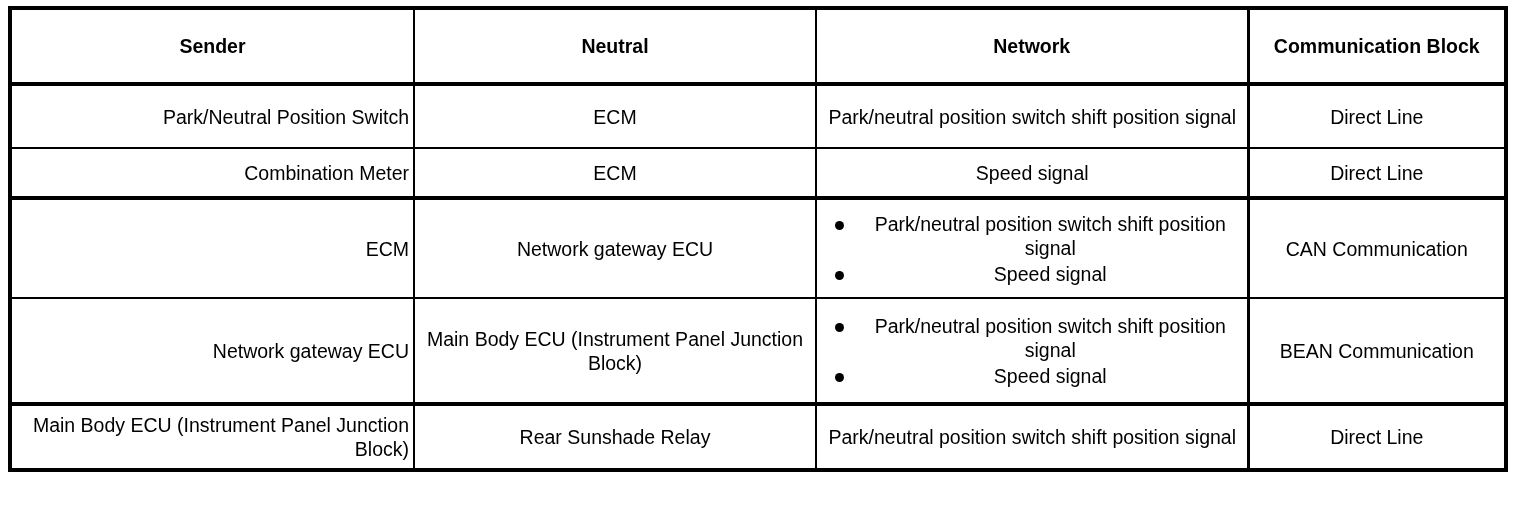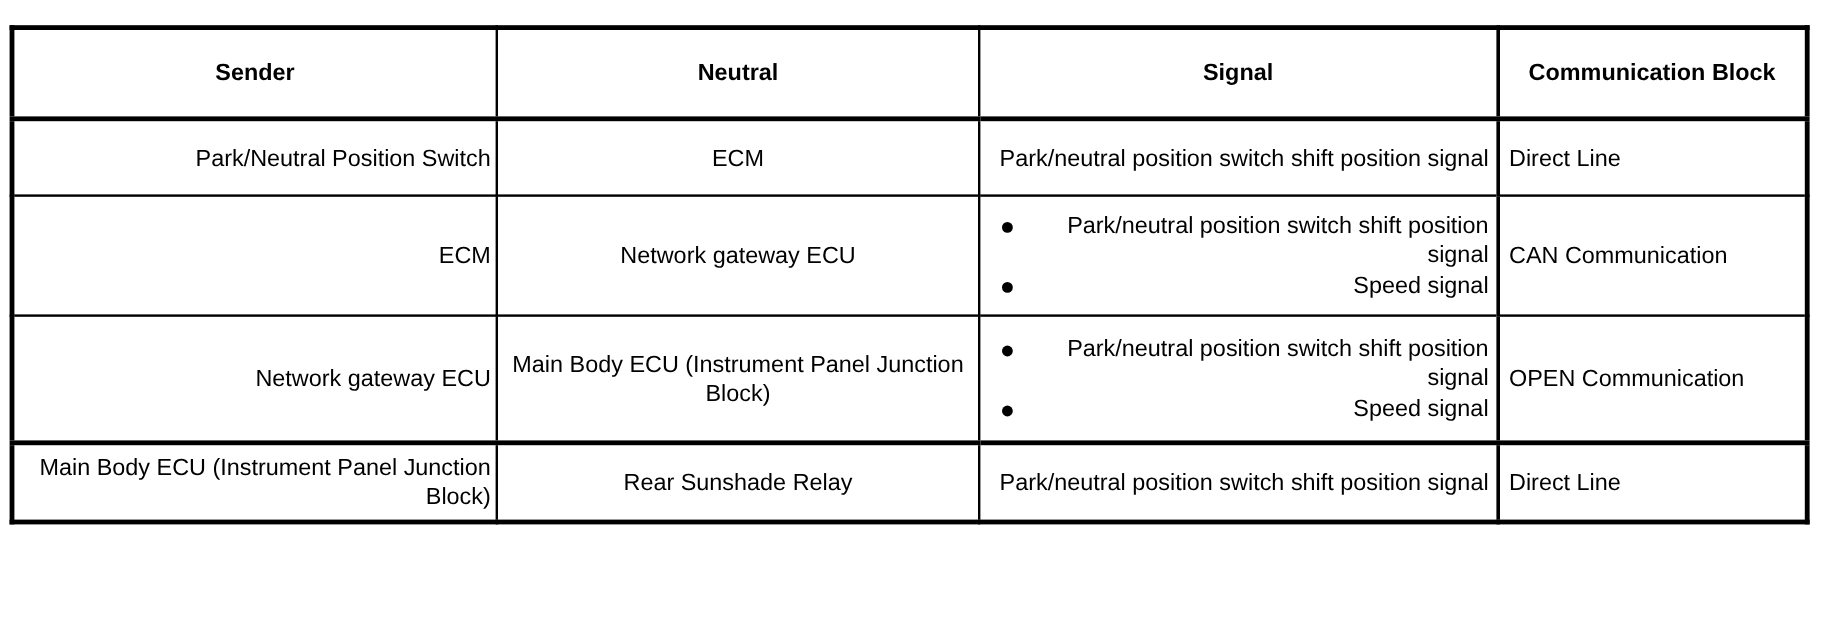--- a/index.html
+++ b/index.html
@@ -11,21 +11,21 @@
     width: 1520px;
     height: 526px;
     font-family: "Liberation Sans", sans-serif;
     color: #000000;
     overflow: hidden;
   }
 
   .table-wrap {
     position: absolute;
     left: 8px;
-    top: 21px;
+    top: 6px;
     width: 1496px;
   }
 
   table.signal-table {
     border-collapse: collapse;
     table-layout: fixed;
     width: 1496px;
     border: 4px solid #000000;
   }
 
@@ -60,24 +60,25 @@
 
   td.cell-sender {
     text-align: right;
     padding: 6px 4px 6px 6px;
   }
   td.cell-receiver {
     text-align: center;
     padding: 6px 8px;
   }
   td.cell-signal {
-    text-align: right;
+    text-align: center;
     padding: 6px 6px 6px 7px;
   }
   td.cell-method {
+    text-align: center;
     padding: 6px 8px;
   }
 
   ul.bullets {
     list-style: none;
     margin: 0;
     padding: 0;
   }
   ul.bullets > li {
     position: relative;
@@ -109,33 +110,39 @@
     <colgroup>
       <col class="c-sender">
       <col class="c-receiver">
       <col class="c-signal">
       <col class="c-method">
     </colgroup>
     <thead>
       <tr>
         <th>Sender</th>
         <th>Neutral</th>
-        <th class="cell-signal">Signal</th>
+        <th class="cell-signal">Network</th>
         <th>Communication Block</th>
       </tr>
     </thead>
     <tbody>
 
       <tr class="r-short">
         <td class="cell-sender">Park/Neutral Position Switch</td>
         <td class="cell-receiver">ECM</td>
         <td class="cell-signal">Park/neutral position switch shift position signal</td>
         <td class="cell-method">Direct Line</td>
       </tr>
 
+      <tr class="r-oneline thick-bottom">
+        <td class="cell-sender">Combination Meter</td>
+        <td class="cell-receiver">ECM</td>
+        <td class="cell-signal">Speed signal</td>
+        <td class="cell-method">Direct Line</td>
+      </tr>
 
       <tr class="r-tall">
         <td class="cell-sender">ECM</td>
         <td class="cell-receiver">Network gateway ECU</td>
         <td class="cell-signal">
           <ul class="bullets">
             <li>
               <span class="bullet-dot"></span>
               <span>Park/neutral position switch shift position signal</span>
             </li>
@@ -156,21 +163,21 @@
             <li>
               <span class="bullet-dot"></span>
               <span>Park/neutral position switch shift position signal</span>
             </li>
             <li>
               <span class="bullet-dot"></span>
               <span>Speed signal</span>
             </li>
           </ul>
         </td>
-        <td class="cell-method">OPEN Communication</td>
+        <td class="cell-method">BEAN Communication</td>
       </tr>
 
       <tr class="r-two">
         <td class="cell-sender">Main Body ECU (Instrument Panel Junction Block)</td>
         <td class="cell-receiver">Rear Sunshade Relay</td>
         <td class="cell-signal">Park/neutral position switch shift position signal</td>
         <td class="cell-method">Direct Line</td>
       </tr>
 
 

